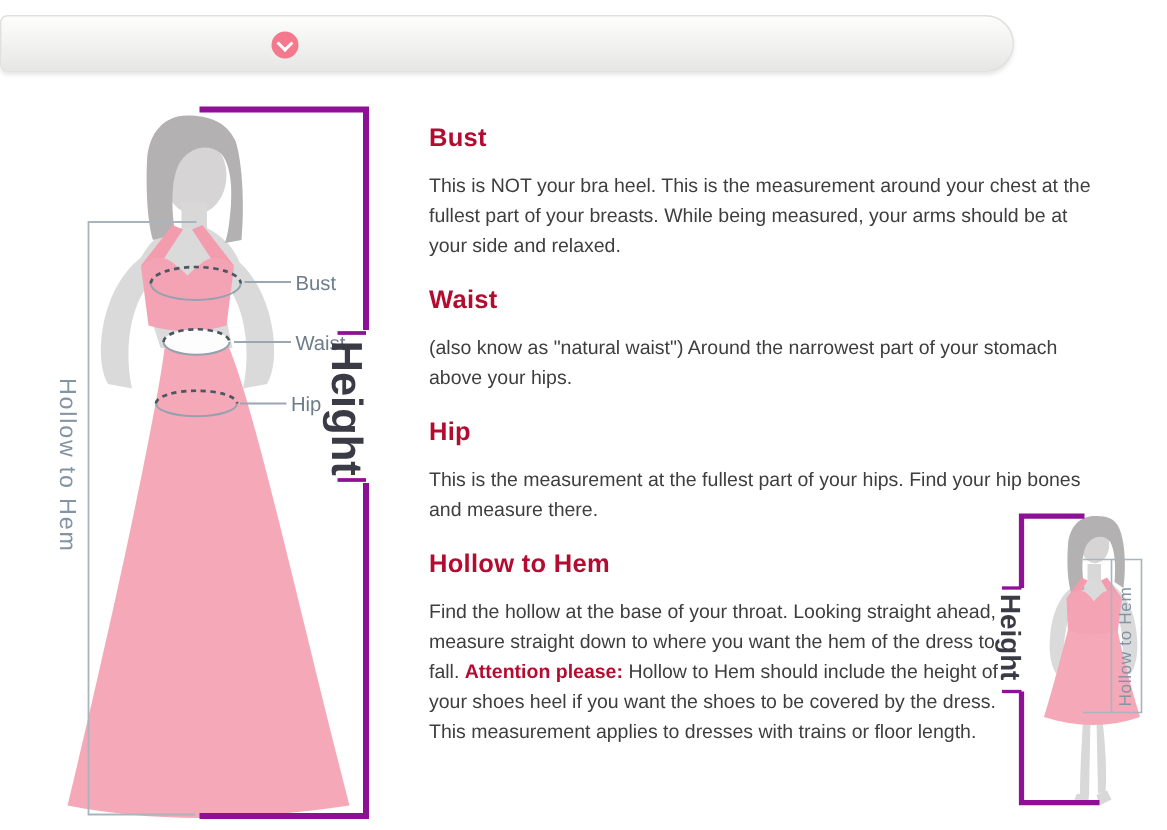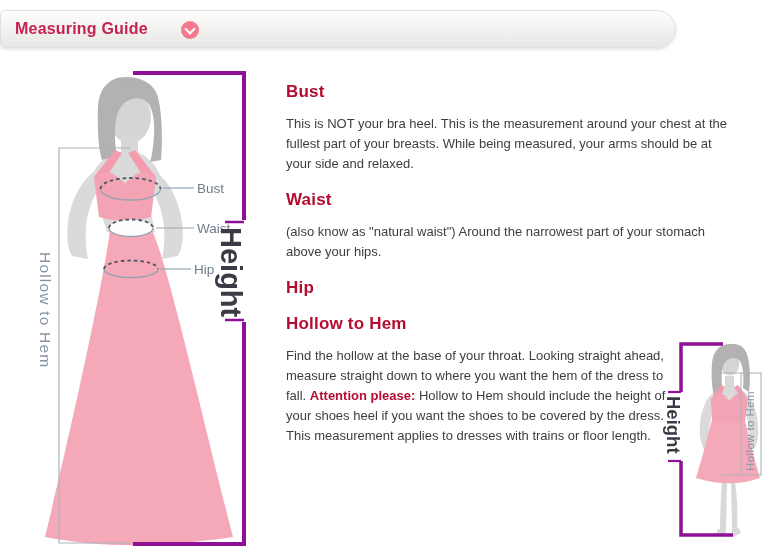--- a/index.html
+++ b/index.html
@@ -30,21 +30,20 @@
   .diagram-main{position:absolute;left:18px;top:60px;width:250px;height:493px;}
   .diagram-small{position:absolute;left:650px;top:330px;width:128px;height:223px;}
   svg text{font-family:"Liberation Sans",sans-serif;}
 </style>
 </head>
 <body>
 
 <div class="page">
 
   <div class="header-bar">
-    <span class="header-title">Measuring Guide</span>
     <span class="chev"></span>
   </div>
 
   <div class="diagram-main">
   <svg width="250" height="493" viewBox="0 0 250 493">
 
     <ellipse cx="112" cy="57" rx="21" ry="26" fill="#d6d4d5"></ellipse>
     <rect x="103" y="75" width="17" height="25" fill="#d9d8d8"></rect>
     <path fill="#dadada" d="M95,92 L120,92 C130,97 139,106 142,116 L137,124 L80,124 L74,116 C78,106 86,97 95,92 Z"></path>
     <path fill="#dadada" d="M90,104 C68,112 54,134 50,162 C48,178 50,189 54,196 L70,199 C65,176 68,150 78,134 C83,126 91,118 99,113 Z"></path>
@@ -90,20 +89,21 @@
   </div>
 
   <div class="content">
     <h3 class="sec-h first">Bust</h3>
     <p class="sec-p">This is NOT your bra heel. This is the measurement around your chest at the fullest part of your breasts. While being measured, your arms should be at your side and relaxed.</p>
 
     <h3 class="sec-h">Waist</h3>
     <p class="sec-p">(also know as "natural waist") Around the narrowest part of your stomach above your hips.</p>
 
     <h3 class="sec-h">Hip</h3>
+    <p class="sec-p">This is the measurement at the fullest part of your hips. Find your hip bones and measure there.</p>
 
     <h3 class="sec-h">Hollow to Hem</h3>
     <p class="sec-p narrow"><span>Find the hollow at the base of your throat. Looking straight ahead, measure straight down to where you want the hem of the dress to fall. </span><span class="attn">Attention please:</span><span> Hollow to Hem should include the height of your shoes heel if you want the shoes to be covered by the dress. This measurement applies to dresses with trains or floor length.</span></p>
   </div>
 
   <div class="diagram-small">
   <svg width="128" height="223" viewBox="0 0 128 223">
 
     <ellipse cx="80" cy="33" rx="9.5" ry="12.5" fill="#d6d4d5"></ellipse>
     <rect x="75" y="46" width="9" height="13" fill="#d9d8d8"></rect>

